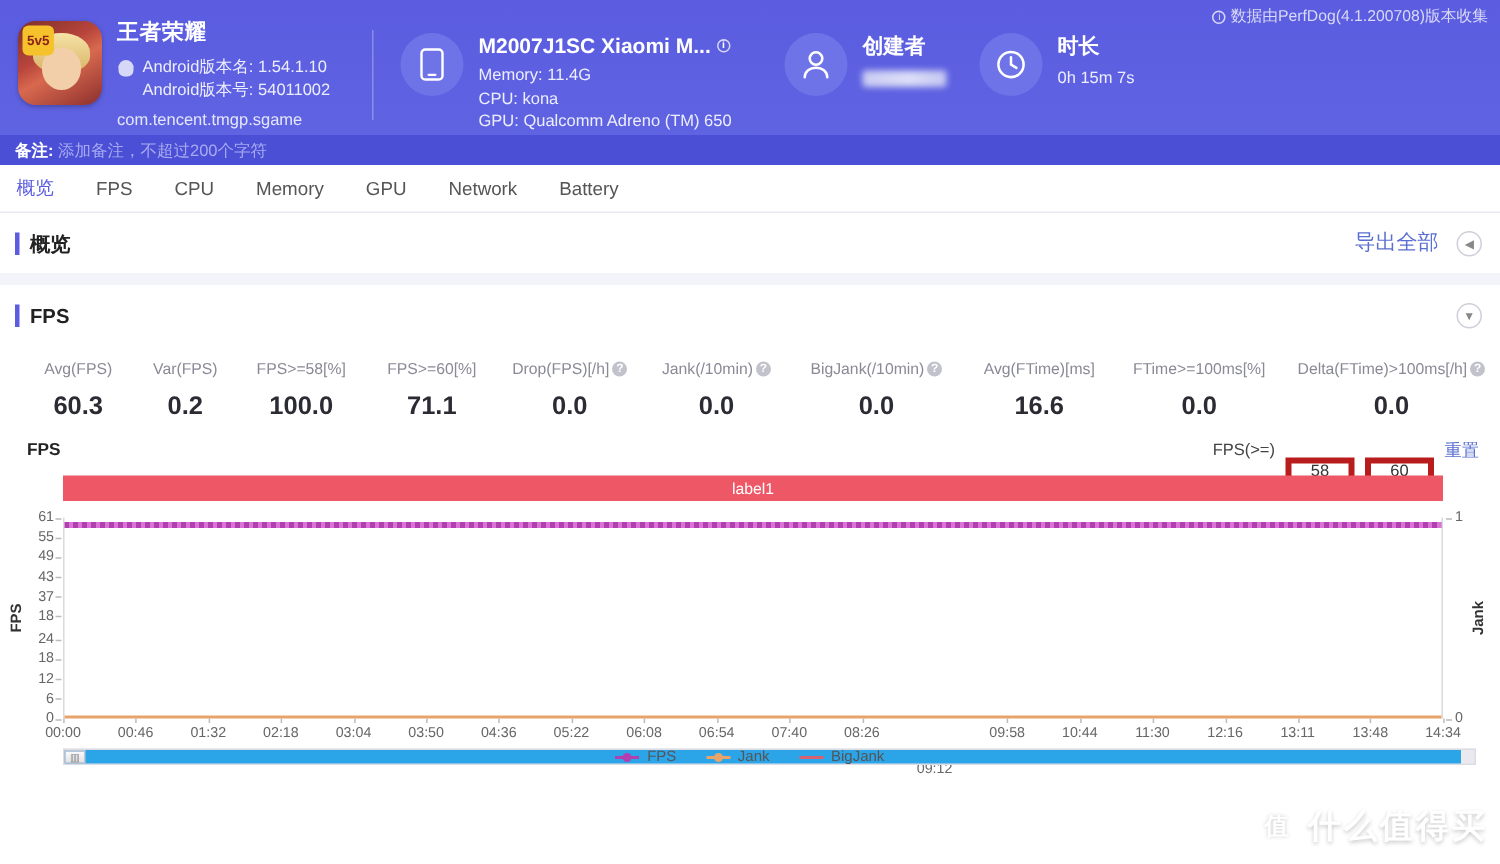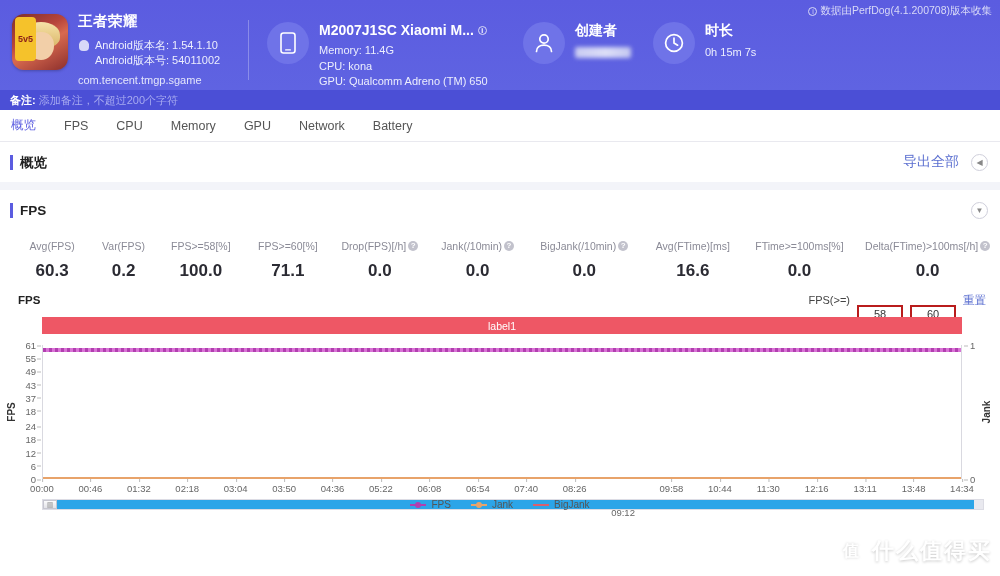--- a/index.html
+++ b/index.html
@@ -47,21 +47,21 @@
     width:56px; height:56px; border-radius:12px; margin-top:4px; flex:none;
     background:
       radial-gradient(circle at 62% 42%, #f0d9b5 0 16%, transparent 17%),
       linear-gradient(150deg,#7c2e2a 0%,#b8453c 38%,#d8694f 55%,#8c2f2c 100%);
     position:relative; overflow:hidden;
     box-shadow:0 1px 3px rgba(0,0,0,.25);
   }
   .app-icon .badge {
     position:absolute; left:3px; top:3px;
     background:#f5c22b; color:#8a1f1a; font-size:9px; font-weight:bold;
-    border-radius:4px; padding:16px 3px; line-height:12px;
+    border-radius:4px; padding:4px 3px; line-height:12px;
   }
   .app-icon .hair {
     position:absolute; left:10px; top:8px; width:38px; height:26px;
     background:linear-gradient(180deg,#f6e3a8,#d9b467);
     border-radius:50% 50% 40% 40%;
   }
   .app-icon .face {
     position:absolute; left:16px; top:18px; width:26px; height:28px;
     background:#f2cfa8; border-radius:46% 46% 50% 50%;
   }
@@ -147,21 +147,21 @@
     display:inline-block; width:10px; height:10px; border-radius:50%;
     background:#c2c2cc; color:#fff; font-size:8px; line-height:10px; text-align:center;
     font-weight:bold;
   }
 
   
   .chart-topbar { display:flex; align-items:center; padding:6px 14px 0 18px; height:24px; }
   .chart-topbar .fps-lab { font-size:11.5px; font-weight:bold; color:#222; }
   .ctrl-group { display:flex; align-items:center; gap:7px; font-size:11px; color:#444; }
   .ctrl-group input {
-    width:46px; height:18px; border:2px solid #b91c1c; text-align:center;
+    width:46px; height:18px; border:4px solid #b91c1c; text-align:center;
     font-family:inherit; font-size:11px; color:#333; outline:none;margin-top:28px;
   }
   .reset-link { color:#5b6fd0; cursor:pointer; font-size:11.5px; }
 
   
   .chart-wrap { position:relative; height:200px; margin:4px 0 0 0; }
   .label-bar {
     position:absolute; left:42px; right:38px; top:4px; height:17px;
     background:#ee5765; color:#fff; font-size:10.5px;
     display:flex; align-items:center; justify-content:center;

